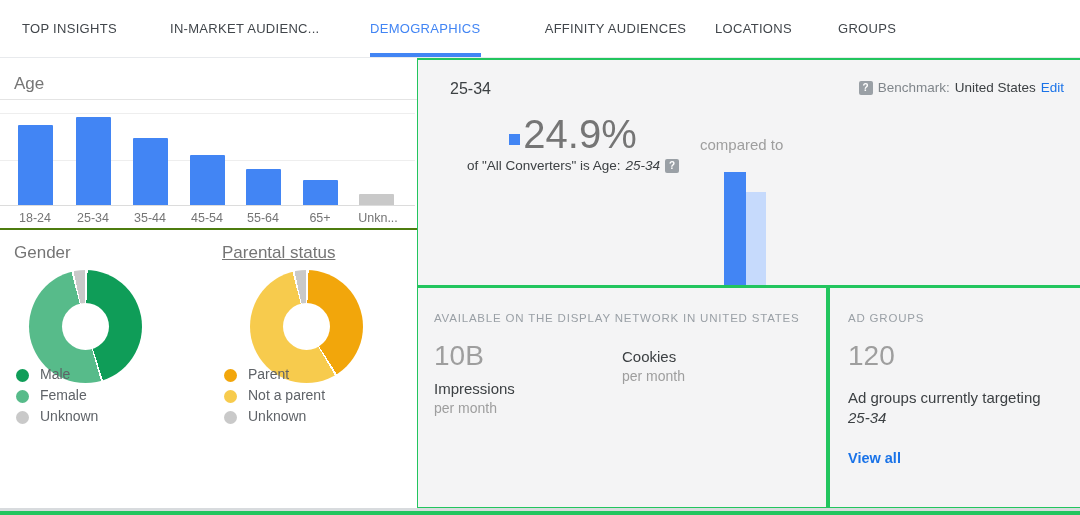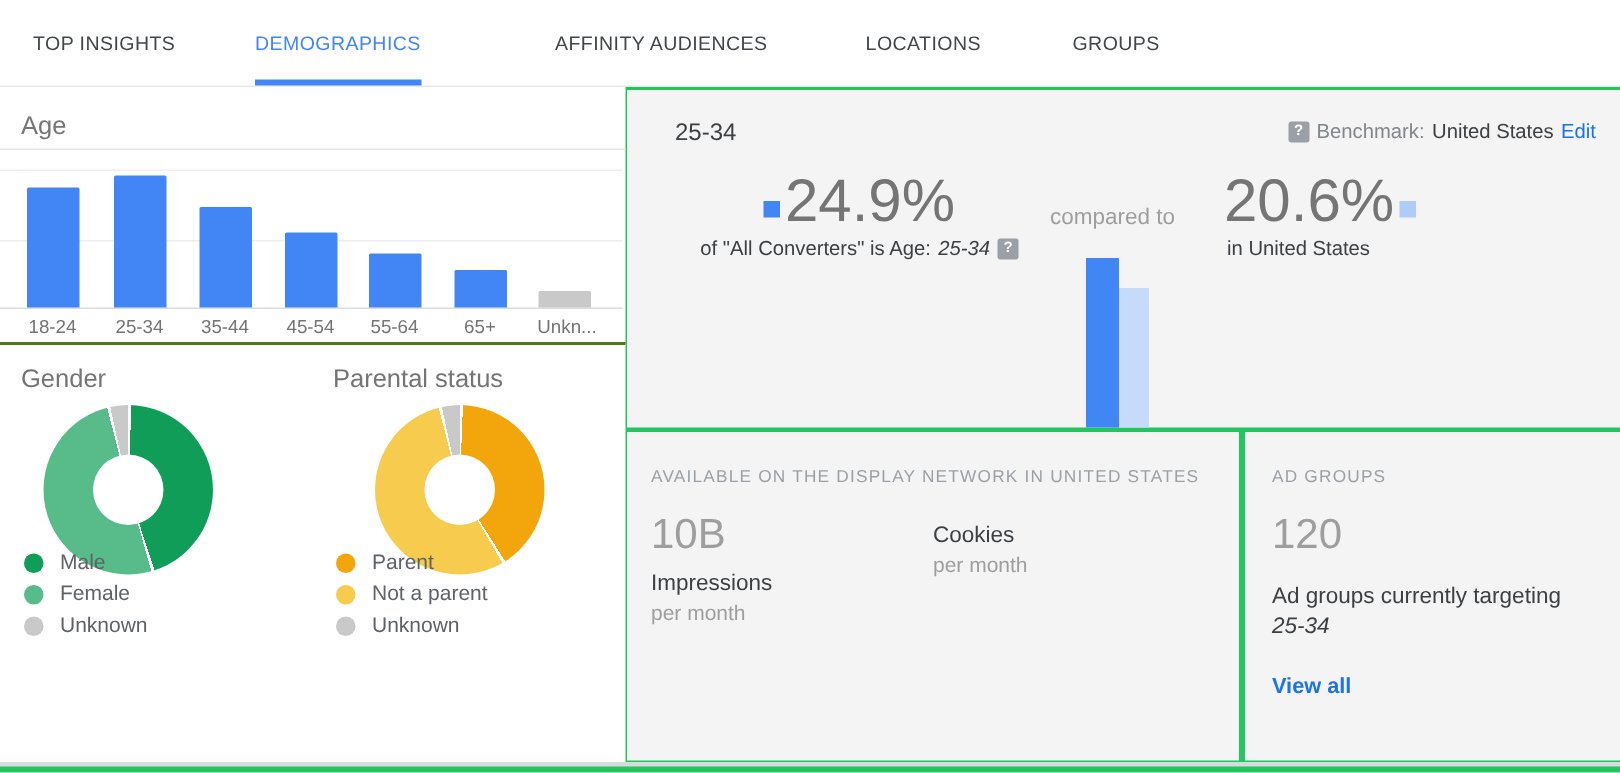--- a/index.html
+++ b/index.html
@@ -28,21 +28,21 @@
   .age-chart { position:relative; height:106px; }
   .gridline { position:absolute; left:0; right:2px; height:1px; background:#eeeeee; }
   .gridline.g1 { top:13px; } .gridline.g2 { top:60px; }
   .baseline { position:absolute; left:0; right:2px; bottom:0; height:1px; background:#dcdcdc; }
   .age-bar { position:absolute; bottom:1px; width:35px; background:#4285f4; border-radius:1px 1px 0 0; cursor:pointer; }
   .age-labels { position:relative; height:24px; border-bottom:2px solid #4d7c0f; }
   .age-label { position:absolute; top:5px; transform:translateX(-50%); font-size:12.5px; color:#757575; white-space:nowrap; }
 
   .demo-section { position:relative; height:279px; }
   .gender-title { position:absolute; left:14px; top:13px; }
-  .parental-title { position:absolute; left:222px; top:13px; }
+  .parental-title { position:absolute; left:222px; top:13px;text-decoration:underline; }
   .donut { position:absolute; top:40px; width:113px; height:113px; border-radius:50%; cursor:pointer; }
   .donut .hole { position:absolute; inset:33px; background:#fff; border-radius:50%; }
   .donut.gender { left:29px; }
   .donut.parental { left:250px; }
   .legend { position:absolute; top:136px; }
   .legend.gender-legend { left:16px; }
   .legend.parental-legend { left:224px; }
   .legend-row { display:flex; align-items:flex-end; margin-bottom:5px; }
   .dot { width:13px; height:13px; border-radius:50%; margin-right:11px; flex:none; }
   .legend-label { font-size:14px; color:#5f6368; }
@@ -96,20 +96,23 @@
   .bottom-rule { position:absolute; left:0; top:508px; width:1080px; height:3px; background:#d8dbde; }
 </style>
 </head>
 <body>
 
 <div class="stage">
 
   <header class="tabbar">
     <div class="tab">
         <span>TOP INSIGHTS</span>
+      </div>
+    <div class="tab">
+        <span>IN-MARKET AUDIENC...</span>
       </div>
     <div class="tab active">
         <span>DEMOGRAPHICS</span>
         <i class="tab-underline"></i>
       </div>
     <div class="tab">
         <span>AFFINITY AUDIENCES</span>
       </div>
     <div class="tab">
         <span>LOCATIONS</span>
@@ -205,27 +208,20 @@
       </div>
     </div>
 
     <div class="compared-to">compared to</div>
 
     <div class="mini-wrap">
       <div class="mini-bar" style="height: 113px; background: rgb(66, 133, 244);"></div>
       <div class="mini-bar" style="height: 93px; background: rgb(198, 218, 252);"></div>
     </div>
 
-    <div class="stat-benchmark">
-      <div class="stat-number-row">
-        <span class="big-number">20.6%</span>
-        <span class="sq sq-light"></span>
-      </div>
-      <div class="stat-caption">in United States</div>
-    </div>
   </section>
 
   <section class="card card-bl">
     <div class="caps-header">AVAILABLE ON THE DISPLAY NETWORK IN UNITED STATES</div>
     <div class="stat-col col-a">
       <div class="mid-number">10B</div>
       <div class="col-label">Impressions</div>
       <div class="col-sub">per month</div>
     </div>
     <div class="stat-col col-b">

